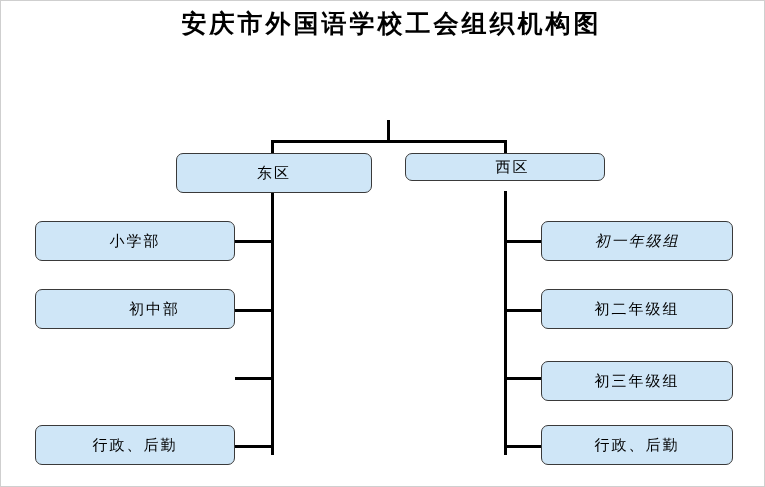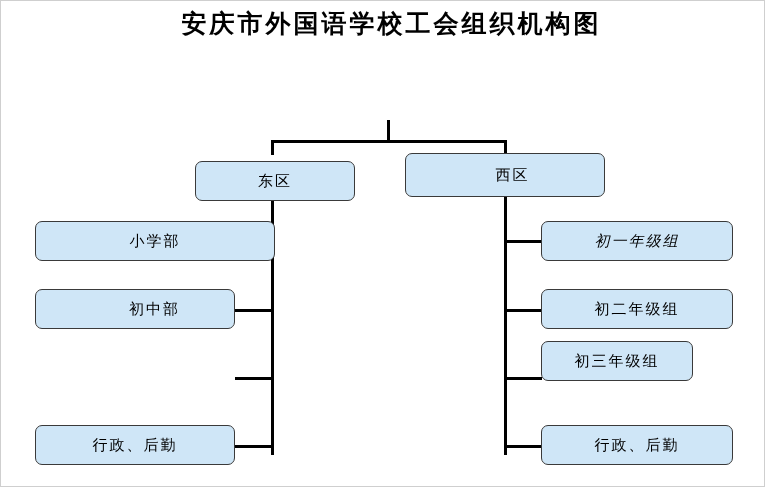--- a/index.html
+++ b/index.html
@@ -72,25 +72,25 @@
   <div class="conn h" style="left:234px; top:376px; width:38px;"></div>
   <div class="conn h" style="left:234px; top:444px; width:38px;"></div>
 
   <div class="conn v" style="left:503px; top:190px; height:264px;"></div>
   <div class="conn h" style="left:503px; top:239px; width:38px;"></div>
   <div class="conn h" style="left:503px; top:308px; width:38px;"></div>
   <div class="conn h" style="left:503px; top:376px; width:38px;"></div>
   <div class="conn h" style="left:503px; top:444px; width:38px;"></div>
 
 
-  <div class="node" style="left:175px; top:160px; width:160px; height:40px;margin-left:19px;">东区</div>
-  <div class="node" style="left:404px; top:152px; width:200px; height:44px;padding-left:15px;">西区</div>
+  <div class="node" style="left:175px; top:152px; width:196px; height:40px;">东区</div>
+  <div class="node" style="left:404px; top:152px; width:200px; height:28px;padding-left:15px;">西区</div>
 
-  <div class="node" style="left:34px; top:220px; width:240px; height:40px;">小学部</div>
+  <div class="node" style="left:34px; top:220px; width:200px; height:40px;">小学部</div>
   <div class="node" style="left:34px; top:288px; width:200px; height:40px;padding-left:39px;">初中部</div>
   <div class="node" style="left:34px; top:424px; width:200px; height:40px;">行政、后勤</div>
 
   <div class="node" style="left:540px; top:220px; width:192px; height:40px;font-style:italic;">初一年级组</div>
   <div class="node" style="left:540px; top:288px; width:192px; height:40px;">初二年级组</div>
-  <div class="node" style="left:540px; top:340px; width:152px; height:40px;">初三年级组</div>
+  <div class="node" style="left:540px; top:360px; width:192px; height:40px;">初三年级组</div>
   <div class="node" style="left:540px; top:424px; width:192px; height:40px;">行政、后勤</div>
 
 </div>
 
 </body></html>

